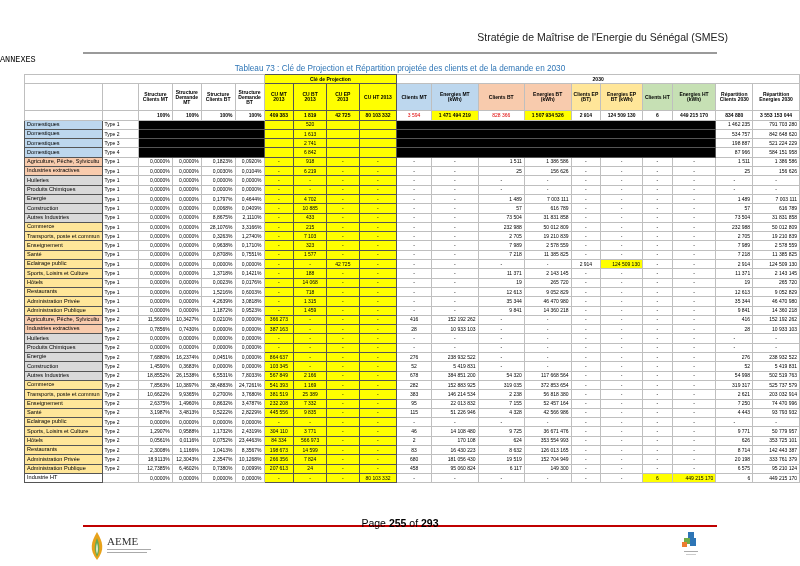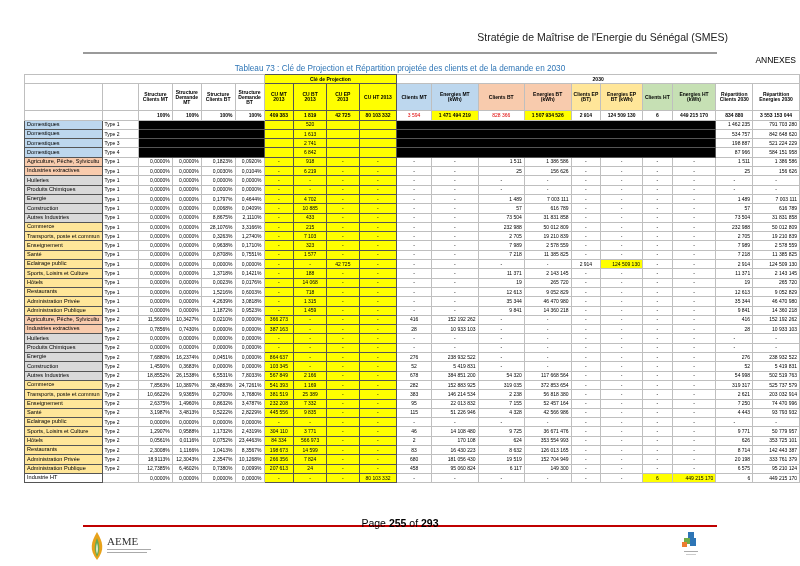--- a/index.html
+++ b/index.html
@@ -1,19 +1,19 @@
 <!DOCTYPE html>
 <html><head>
 <meta charset="utf-8">
 <style>
   html, body { margin:0; padding:0; background:#fff; }
   body { width:800px; height:566px; position:relative; overflow:hidden; font-family:"Liberation Sans", sans-serif; color:#000; }
   .hdr-title { position:absolute; right:72px; top:31px; font-size:10.5px; color:#222; }
   .hdr-rule { position:absolute; left:83px; right:83px; top:52px; height:2px; background:#9a9a9a; }
-  .annexes { position:absolute; left:0; right:4px; top:55px; text-align:right; font-size:8.5px; }
+  .annexes { position:absolute; left:0; right:13px; top:55px; text-align:left; font-size:8.5px;font-family:Liberation Mono, monospace; }
   .caption { position:absolute; left:0; right:0; top:64px; text-align:center; font-size:8.2px; color:#2e75b6; }
   table.t { position:absolute; left:24px; top:74px; border-collapse:collapse; table-layout:fixed; font-size:5px; line-height:1; }
   table.t td { border:1px solid #bfbfbf; padding:0 2px; height:8.3px; white-space:nowrap; overflow:hidden; text-align:right; }
   table.t td.c { text-align:center; }
   table.t td.l { text-align:left; }
   table.t td.lab { text-align:left; font-size:5.6px; }
   table.t tr.h td { font-weight:bold; text-align:center; white-space:normal; }
   .bk { border-color:#555 !important; }
   .yl { background:#ffff00; }
   .blue { background:#bdd7ee; }

